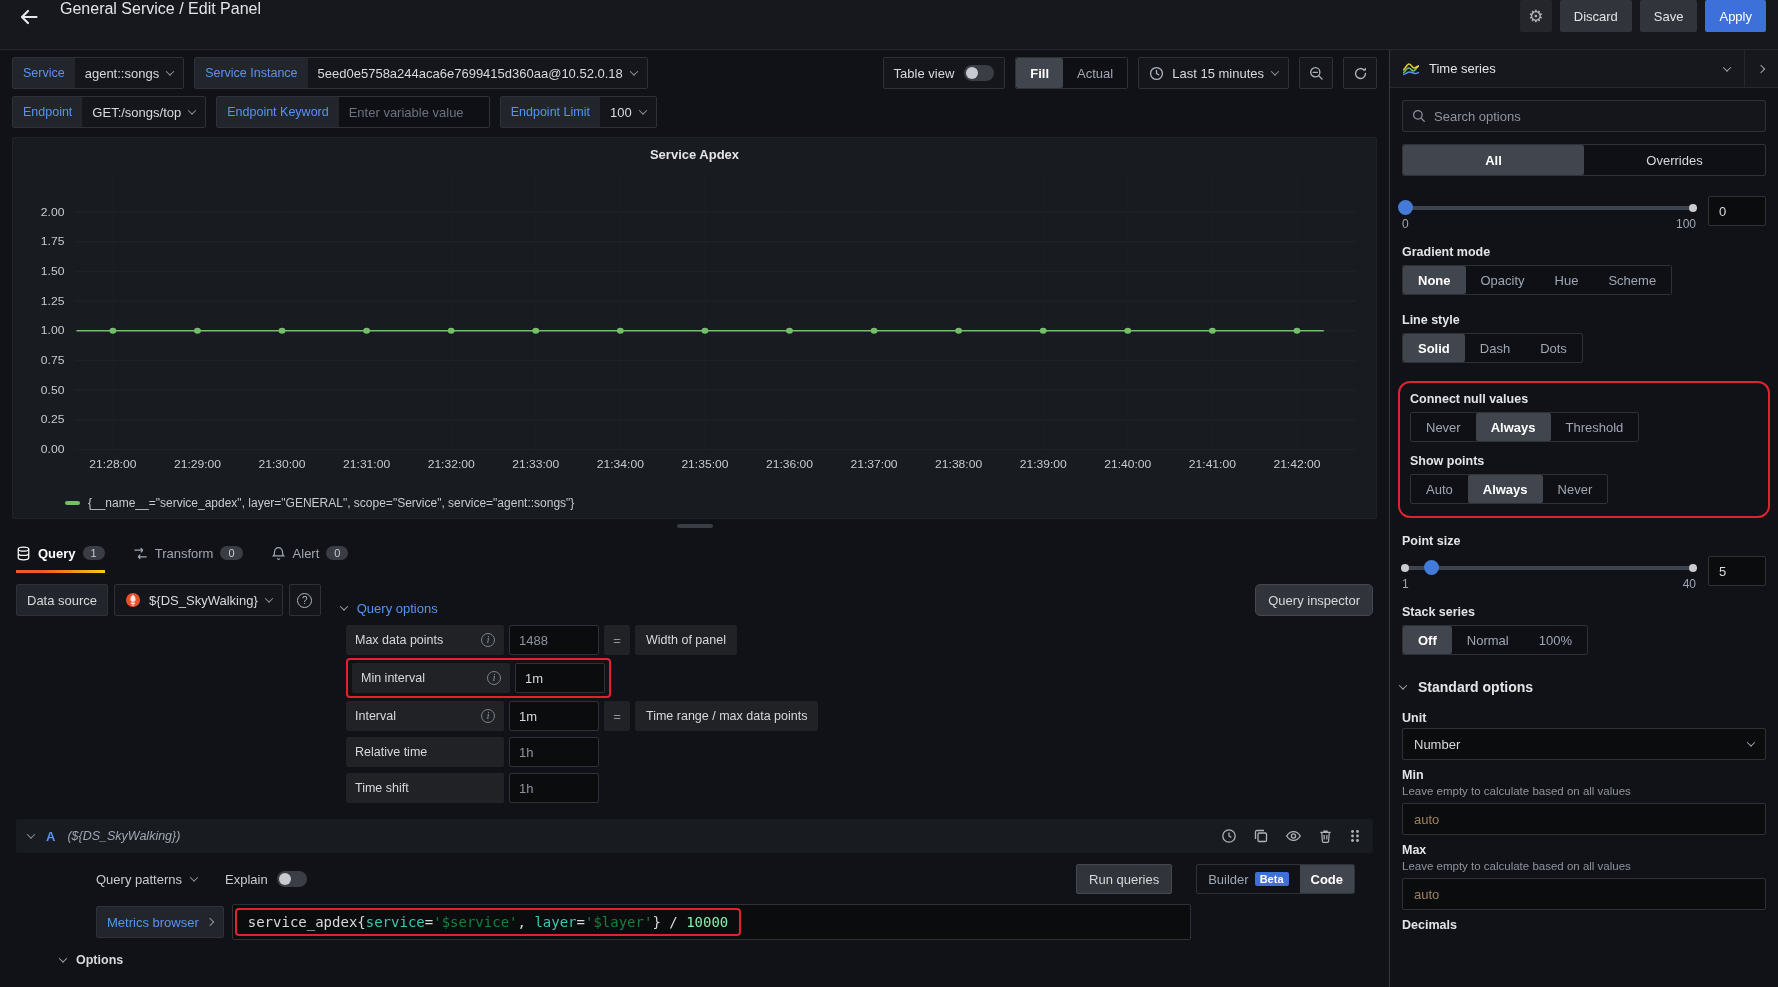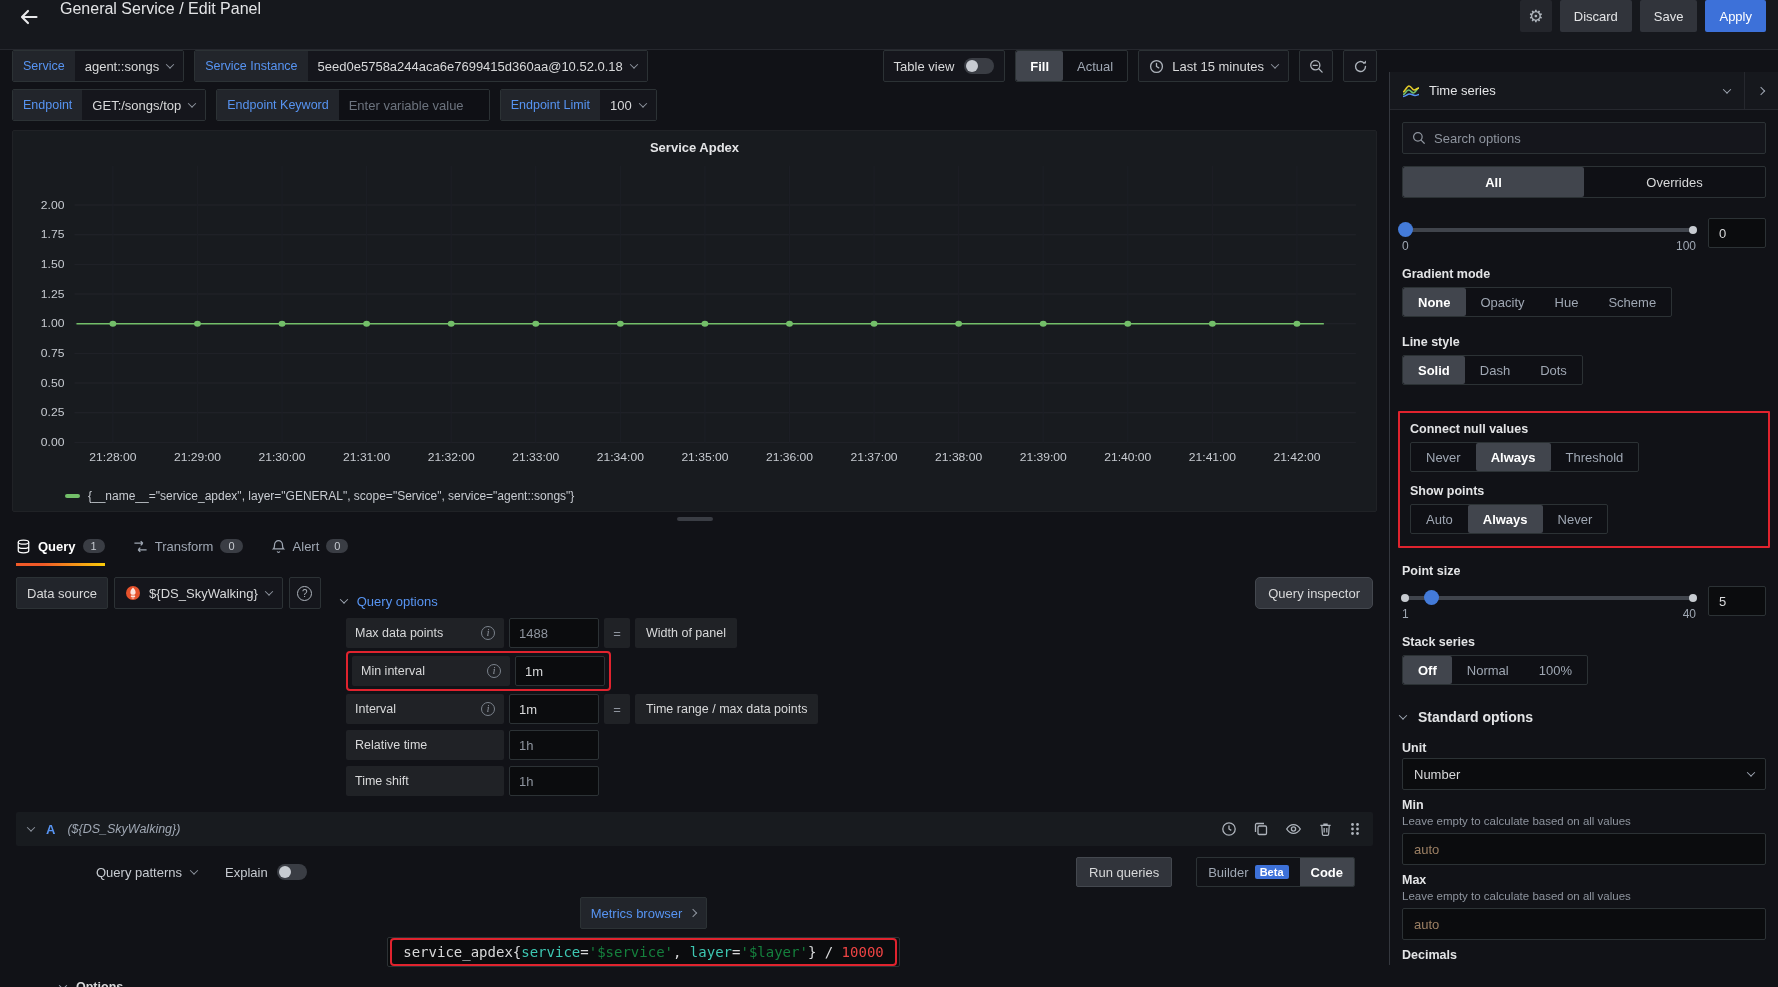--- a/index.html
+++ b/index.html
@@ -16,21 +16,21 @@
   svg{display:block;}
   
   .topbar{height:50px;background:#16181d;border-bottom:1px solid #26282e;display:flex;align-items:flex-start;padding:0 12px;}
   .back-btn{width:34px;height:34px;border-radius:50%;display:flex;align-items:center;justify-content:center;cursor:pointer;color:#e8e8ea;}
   .tb-title{font-size:16px;font-weight:500;margin-left:14px;color:#e3e4e6;}
   .tb-right{margin-left:auto;display:flex;align-items:center;gap:8px;}
   .icon-btn{height:32px;min-width:32px;border-radius:2px;background:#24262c;display:flex;align-items:center;justify-content:center;color:#aeb4bc;cursor:pointer;padding:0 7px;}
   .btn{height:32px;border-radius:2px;padding:0 14px;display:flex;align-items:center;font-weight:500;cursor:pointer;background:#31343b;color:#e3e4e6;}
   .btn.primary{background:var(--primary);color:#fff;}
   
-  .layout{display:flex;height:937px;align-items:center;}
+  .layout{display:flex;height:937px;}
   .main{width:1389px;display:flex;flex-direction:column;overflow:hidden;}
   
   .vrow{display:flex;align-items:center;gap:10px;padding:7px 12px 5px 12px;}
   .vgroup{display:flex;align-items:stretch;height:32px;border:1px solid var(--border);border-radius:2px;overflow:hidden;}
   .vlabel{background:#22252b;color:var(--blue);font-weight:500;display:flex;align-items:center;padding:0 10px;font-size:12.5px;}
   .vvalue{background:#15161c;display:flex;align-items:center;gap:8px;padding:0 10px;color:var(--text);cursor:pointer;}
   .vvalue .chev{color:#8e949e;}
   .vinput{background:#0f1015;border:none;outline:none;color:var(--text);padding:0 10px;width:150px;font-size:13px;font-family:inherit;}
   .vinput::placeholder{color:#6c737e;}
   .spacer{flex:1;}
@@ -80,26 +80,26 @@
   .refds{color:var(--text2);font-style:italic;font-size:12.5px;}
   .refid-icons{margin-left:auto;display:flex;align-items:center;gap:16px;color:#aeb4bc;}
   .refid-icons svg{cursor:pointer;}
   .patterns-row{display:flex;align-items:center;gap:14px;margin:10px 0 0 80px;height:32px;padding-right:18px;}
   .muted-btn{display:flex;align-items:center;gap:9px;color:#c7cbd1;cursor:pointer;}
   .run-btn{margin-left:auto;height:30px;border:1px solid var(--border2);border-radius:2px;background:#31343b;display:flex;align-items:center;padding:0 12px;font-weight:500;cursor:pointer;}
   .bc-group{display:flex;height:30px;border:1px solid var(--border);border-radius:2px;overflow:hidden;margin-left:10px;}
   .bc-group .opt{display:flex;align-items:center;gap:6px;padding:0 11px;color:var(--text2);cursor:pointer;}
   .bc-group .opt.sel{background:var(--sel);color:#fff;font-weight:600;}
   .beta{background:var(--primary);color:#fff;border-radius:2px;font-size:11px;padding:1px 5px;font-weight:600;}
-  .metrics-row{display:flex;align-items:center;gap:8px;margin:9px 0 0 80px;width:1095px;flex-direction:column;}
+  .metrics-row{display:flex;align-items:center;gap:8px;margin:9px 0 0 80px;width:1095px;}
   .mb-btn{height:32px;background:#22252b;border:1px solid var(--border);border-radius:2px;display:flex;align-items:center;gap:8px;padding:0 10px;color:var(--blue);font-weight:500;cursor:pointer;}
   .editor{flex:1;height:36px;background:var(--input);border:1px solid var(--border);border-radius:2px;display:flex;align-items:center;padding:0 2px;}
   .code-box{border:2px solid var(--red);border-radius:4px;padding:4px 11px;background:var(--input);}
   .code{font-family:"DejaVu Sans Mono",monospace;font-size:14px;white-space:pre;}
-  .code-plain{color:#d8d9da;} .code-label{color:#3dc7b2;} .code-string{color:#15803d;} .code-number{color:#ef4444;}
+  .code-plain{color:#d8d9da;} .code-label{color:#3dc7b2;} .code-string{color:#15803d;} .code-number{color:#86efac;}
   .options-row{display:flex;align-items:center;gap:10px;margin:13px 0 0 44px;color:var(--text);font-weight:600;font-size:12.5px;}
   .options-row .chev{color:var(--text2);}
   
   .sidebar{width:389px;border-left:1px solid #34373e;display:flex;flex-direction:column;background:var(--bg);}
   .side-header{height:38px;background:#16181d;border-bottom:1px solid #26282e;display:flex;align-items:center;padding:0 0 0 12px;}
   .side-header .name{margin-left:9px;font-weight:500;color:#e3e4e6;}
   .side-header .chev{margin-left:auto;margin-right:14px;color:var(--text2);}
   .side-collapse{width:34px;height:100%;border-left:1px solid #26282e;display:flex;align-items:center;justify-content:center;color:var(--text2);cursor:pointer;}
   .side-body{padding:12px 12px 0 12px;overflow:hidden;}
   .search-box{height:32px;border:1px solid var(--border);border-radius:2px;background:#15161c;display:flex;align-items:center;gap:8px;padding:0 9px;margin-bottom:12px;}
@@ -112,21 +112,21 @@
   .slider{flex:1;padding-top:12px;}
   .track{position:relative;height:4px;background:#40444c;border-radius:2px;}
   .handle{position:absolute;top:-6px;width:15px;height:15px;border-radius:50%;background:#447bd9;margin-left:-7px;cursor:pointer;}
   .enddot{position:absolute;top:-2px;width:8px;height:8px;border-radius:50%;background:#c7cbd1;}
   .slider-labels{display:flex;justify-content:space-between;font-size:12px;color:var(--text2);margin-top:7px;}
   .val-box{width:58px;height:30px;background:var(--input);border:1px solid var(--border);border-radius:2px;display:flex;align-items:center;padding-left:10px;margin-top:2px;}
   .group-label{font-size:12.5px;font-weight:600;color:#e3e4e6;margin-bottom:6px;}
   .radio-group{display:inline-flex;height:30px;border:1px solid var(--border);border-radius:2px;background:#0f1015;overflow:hidden;margin-bottom:18px;}
   .radio-group .opt{display:flex;align-items:center;padding:0 15px;color:var(--text2);cursor:pointer;}
   .radio-group .opt.sel{background:var(--sel);color:#fff;font-weight:700;border-radius:2px;}
-  .red-block{border:2px solid var(--red);border-radius:1px;padding:9px 10px 0 10px;margin:8px -4px 16px -4px;}
+  .red-block{border:2px solid var(--red);border-radius:12px;padding:9px 10px 0 10px;margin:0 -4px 16px -4px;}
   .red-block .radio-group{margin-bottom:12px;}
   .section-header{display:flex;align-items:center;gap:12px;font-size:14px;font-weight:600;color:#e3e4e6;margin:6px 0 16px -2px;}
   .section-header .chev{color:var(--text2);}
   .field{margin-bottom:8px;}
   .field-label{font-size:12.5px;font-weight:600;color:#e3e4e6;margin-bottom:3px;}
   .field-desc{font-size:11.5px;color:#8e949e;margin-bottom:6px;}
   .select{height:32px;background:var(--input);border:1px solid var(--border);border-radius:2px;display:flex;align-items:center;justify-content:space-between;padding:0 11px;cursor:pointer;}
   .select .chev{color:var(--text2);}
   .text-input{width:100%;height:32px;background:var(--input);border:1px solid var(--border);border-radius:2px;color:#9c8064;padding:0 11px;font-size:13px;outline:none;font-family:inherit;}
 </style>

